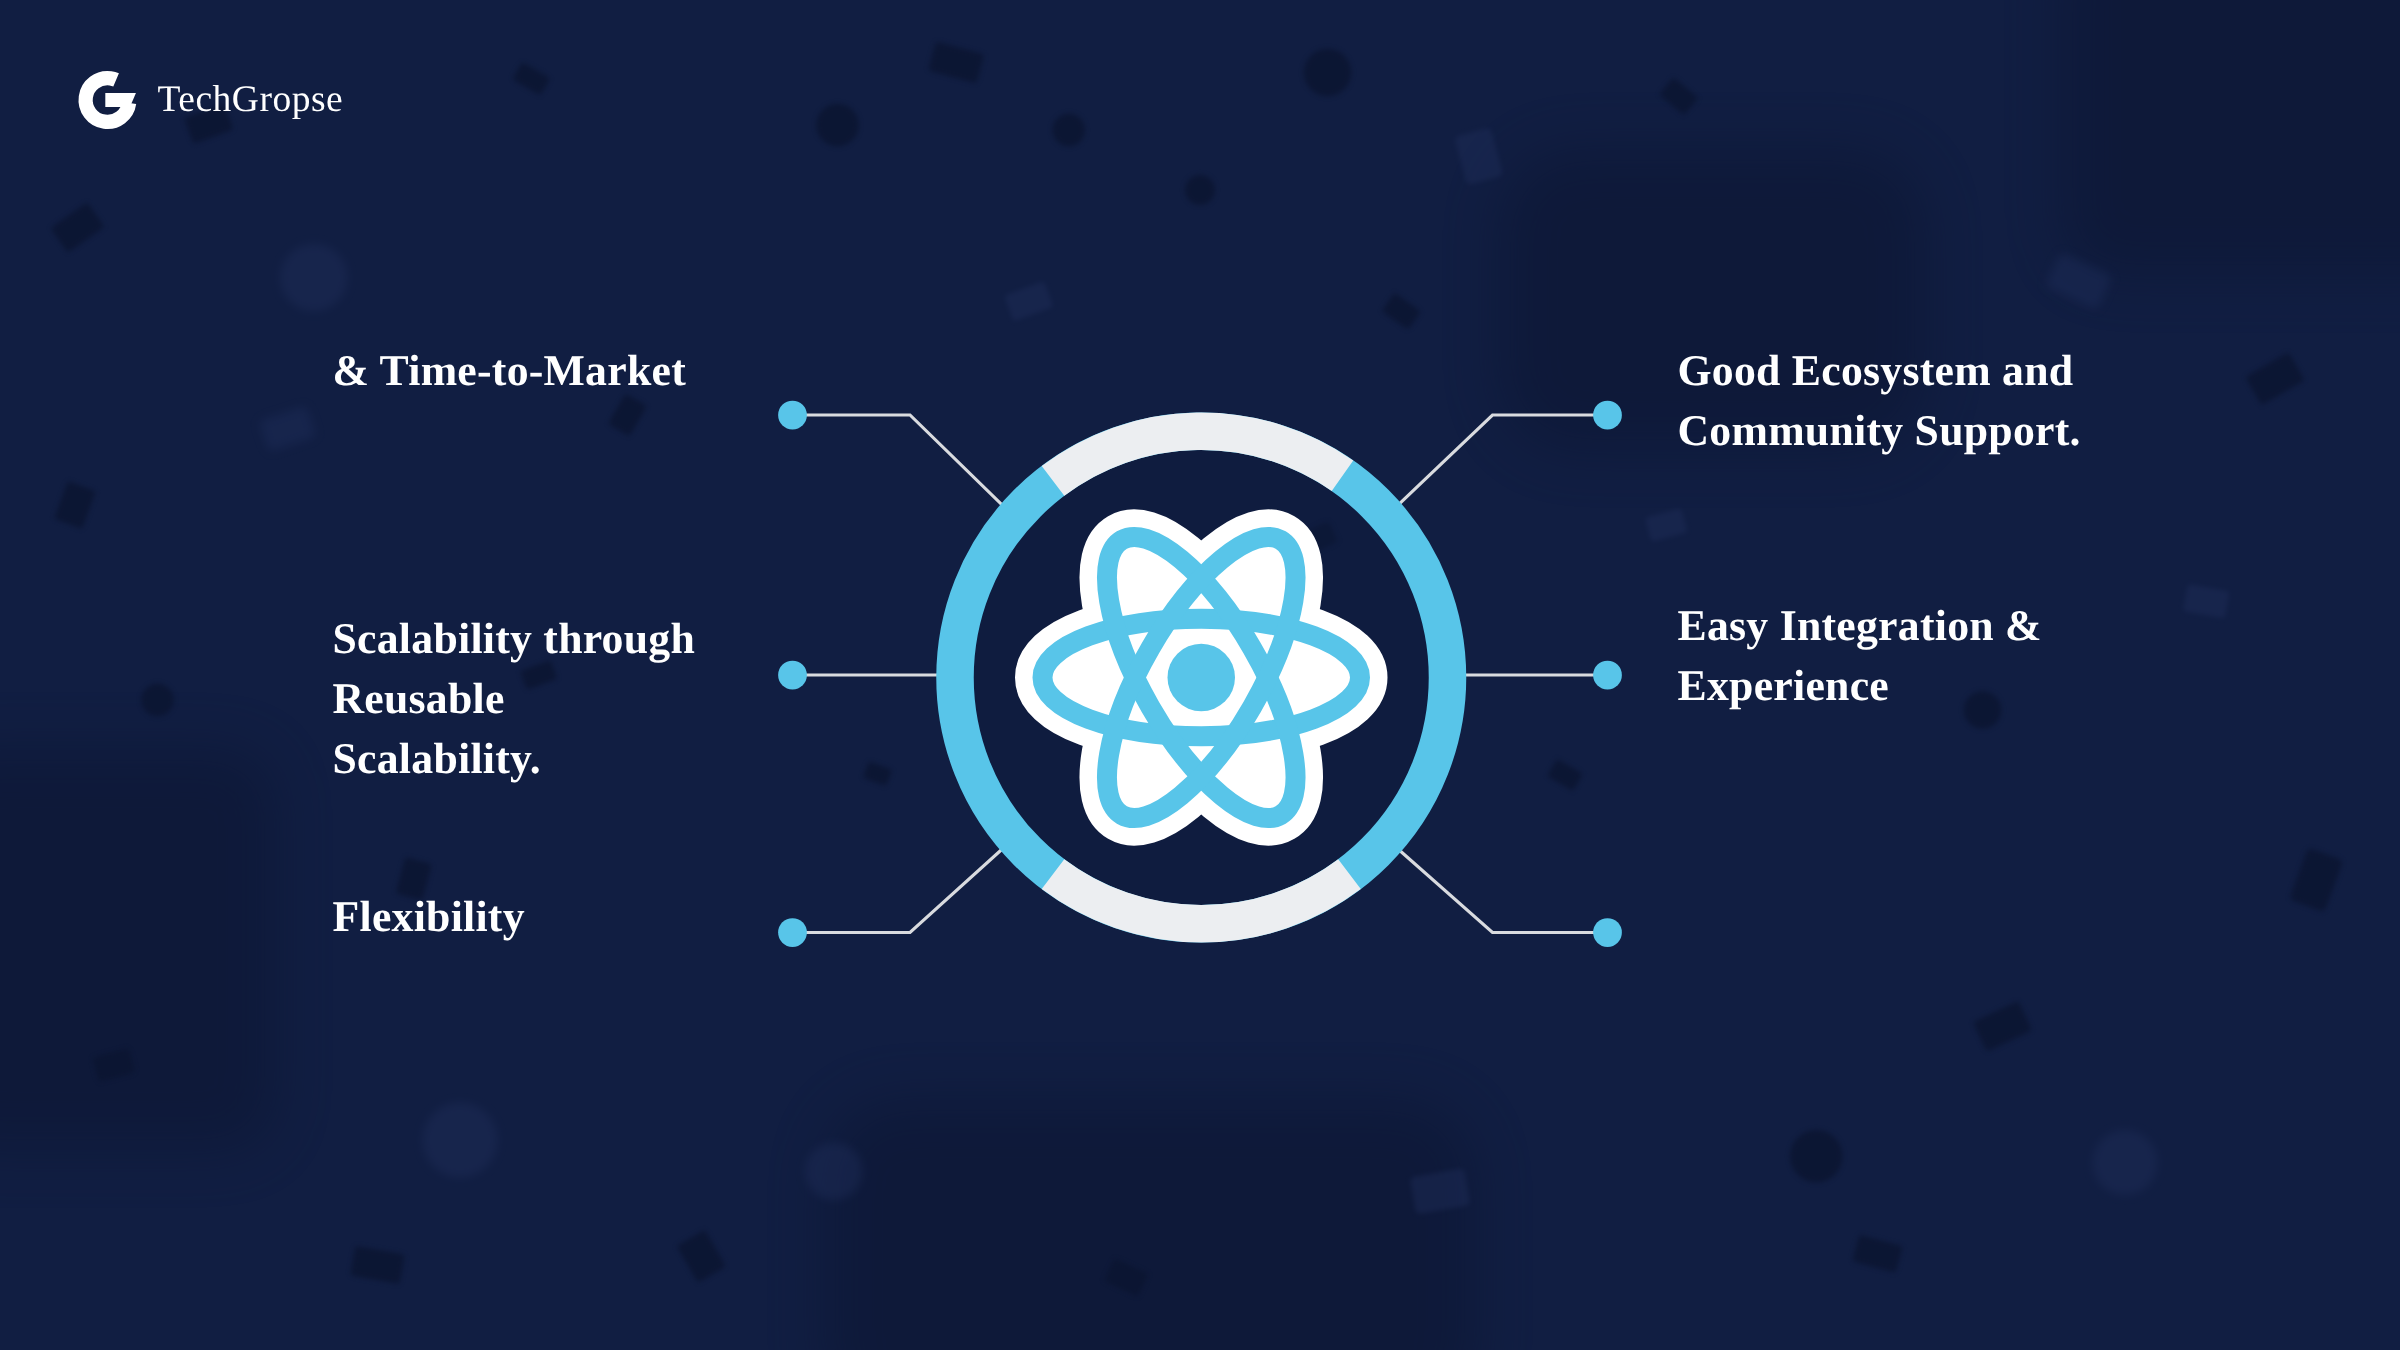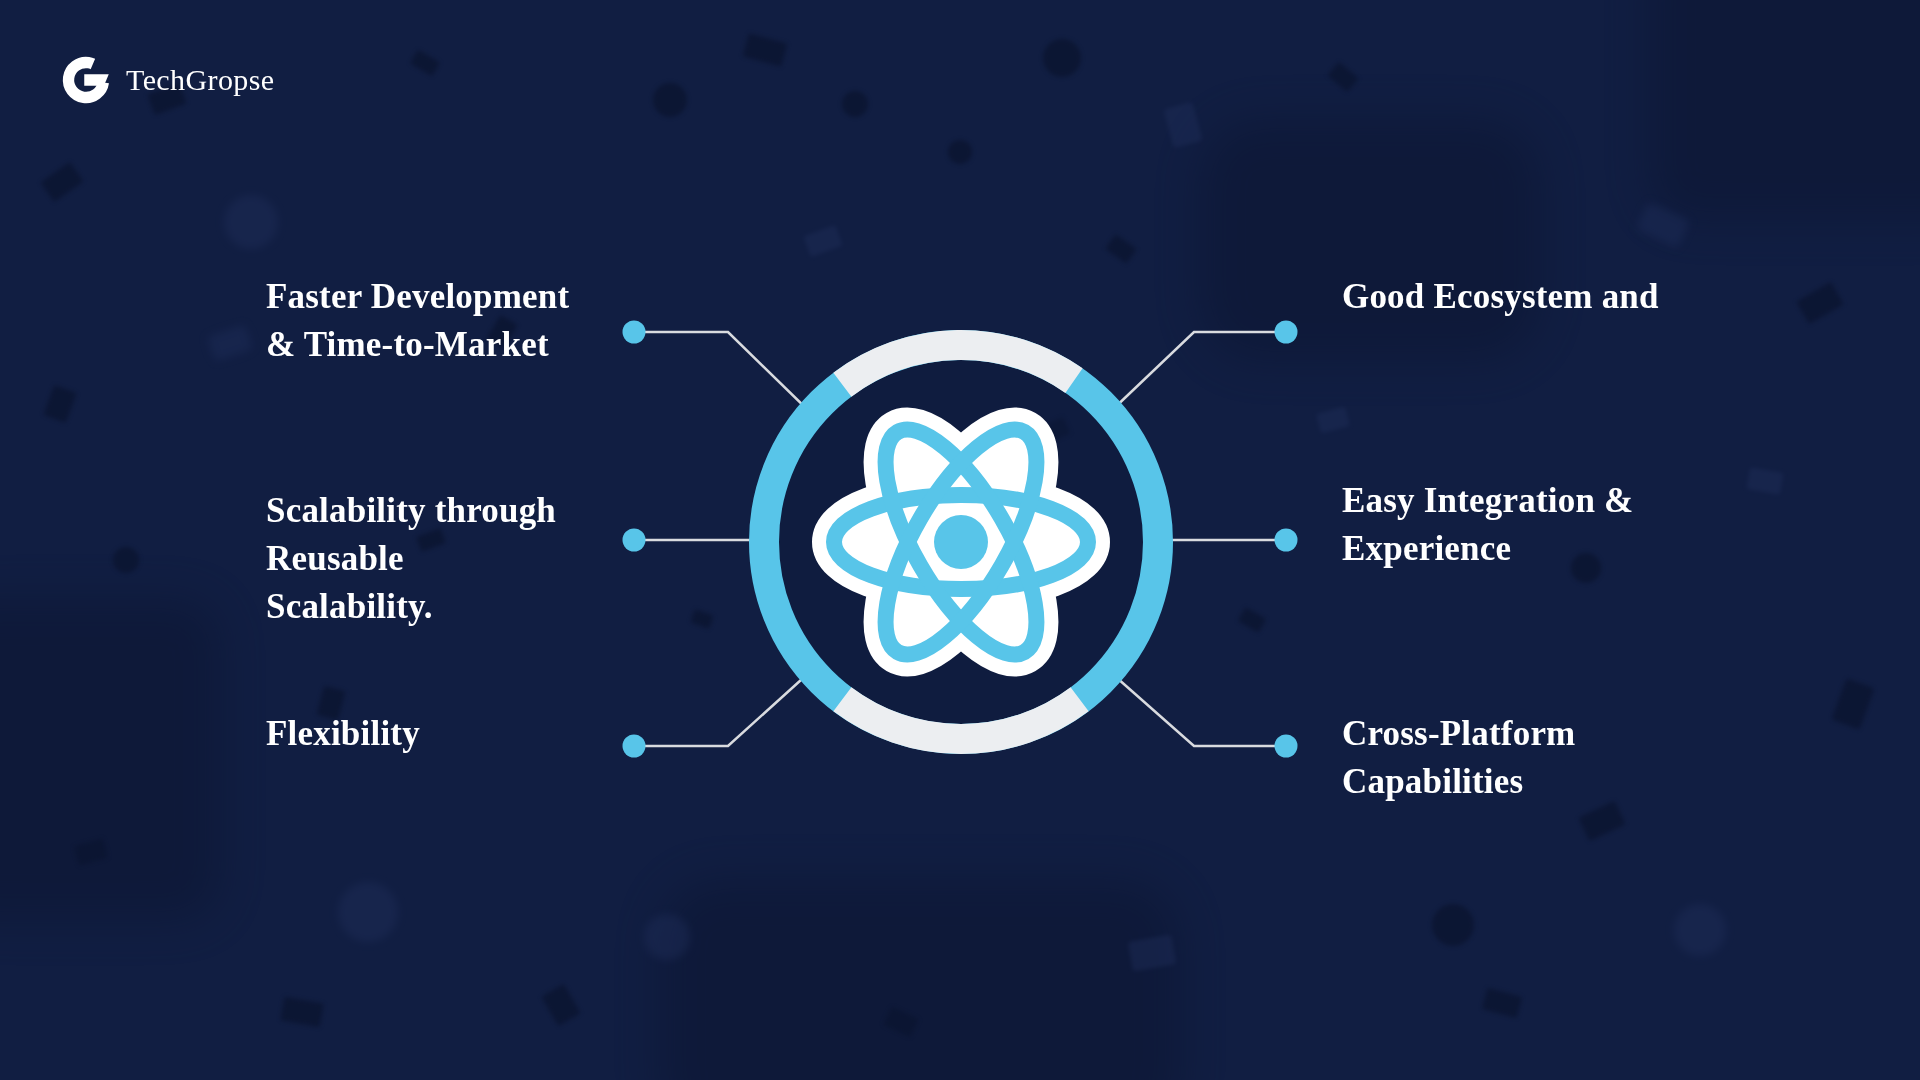--- a/index.html
+++ b/index.html
@@ -140,36 +140,32 @@
 
     <circle class="dot" cx="634" cy="332" r="11.5"></circle>
     <circle class="dot" cx="634" cy="540" r="11.5"></circle>
     <circle class="dot" cx="634" cy="746" r="11.5"></circle>
     <circle class="dot" cx="1286" cy="332" r="11.5"></circle>
     <circle class="dot" cx="1286" cy="540" r="11.5"></circle>
     <circle class="dot" cx="1286" cy="746" r="11.5"></circle>
   </svg>
 
   <div class="label" style="left:266px;top:273px;">
-    <span>Faster Development</span>
     <span>&amp; Time-to-Market</span>
   </div>
   <div class="label" style="left:266px;top:487px;">
     <span>Scalability through</span>
     <span>Reusable</span>
     <span>Scalability.</span>
   </div>
   <div class="label" style="left:266px;top:710px;">
     <span>Flexibility</span>
   </div>
   <div class="label" style="left:1342px;top:273px;">
     <span>Good Ecosystem and</span>
+    <span>Community Support.</span>
   </div>
   <div class="label" style="left:1342px;top:477px;">
     <span>Easy Integration &amp;</span>
     <span>Experience</span>
   </div>
-  <div class="label" style="left:1342px;top:710px;">
-    <span>Cross-Platform</span>
-    <span>Capabilities</span>
-  </div>
 
 </div>
 
 </body></html>

